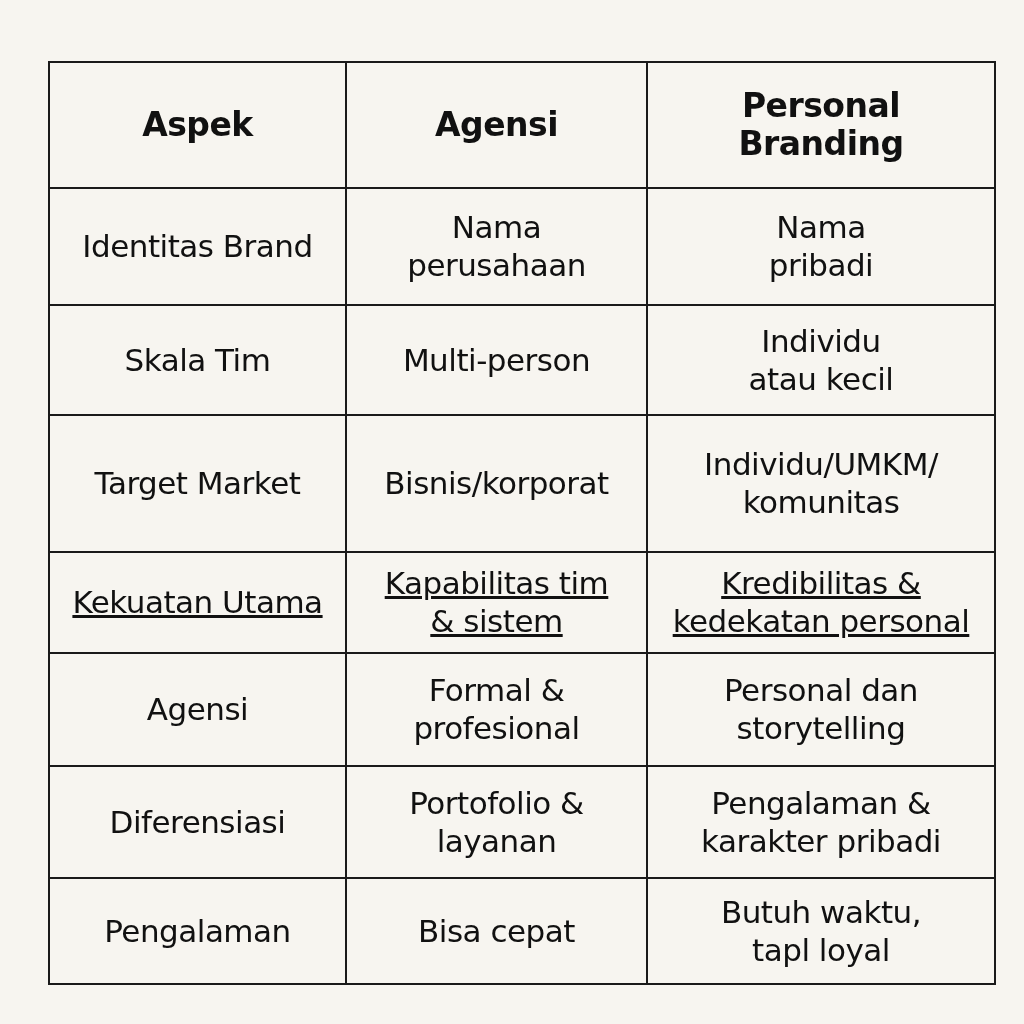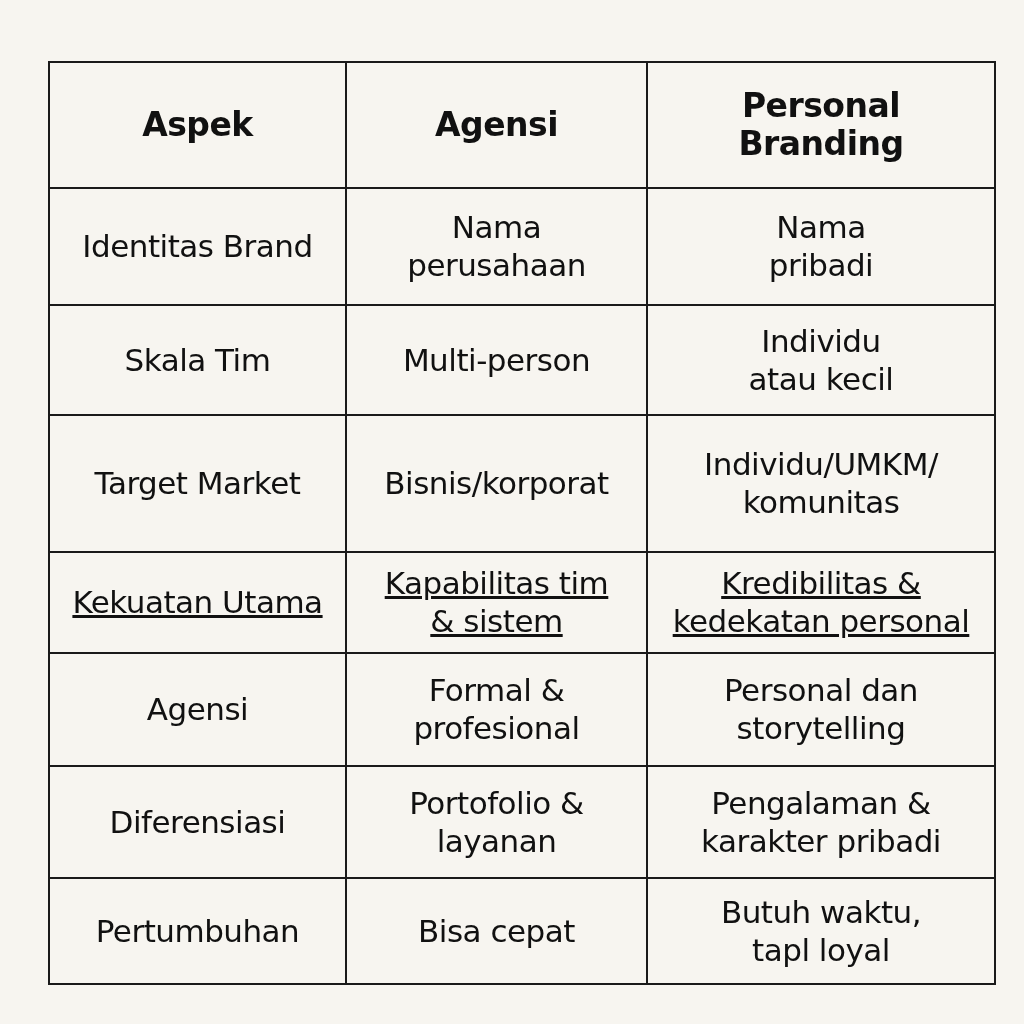--- a/index.html
+++ b/index.html
@@ -110,21 +110,21 @@
           <span class="cell">Portofolio &amp;
 layanan</span>
         </td>
     <td>
           <span class="cell">Pengalaman &amp;
 karakter pribadi</span>
         </td>
   </tr>
   <tr class="r8">
     <td>
-          <span class="cell">Pertumbuhan</span>
+          <span class="cell">Pengalaman</span>
         </td>
     <td>
           <span class="cell">Bisa cepat</span>
         </td>
     <td>
           <span class="cell">Butuh waktu,
 tapl loyal</span>
         </td>
   </tr>
 </tbody>

